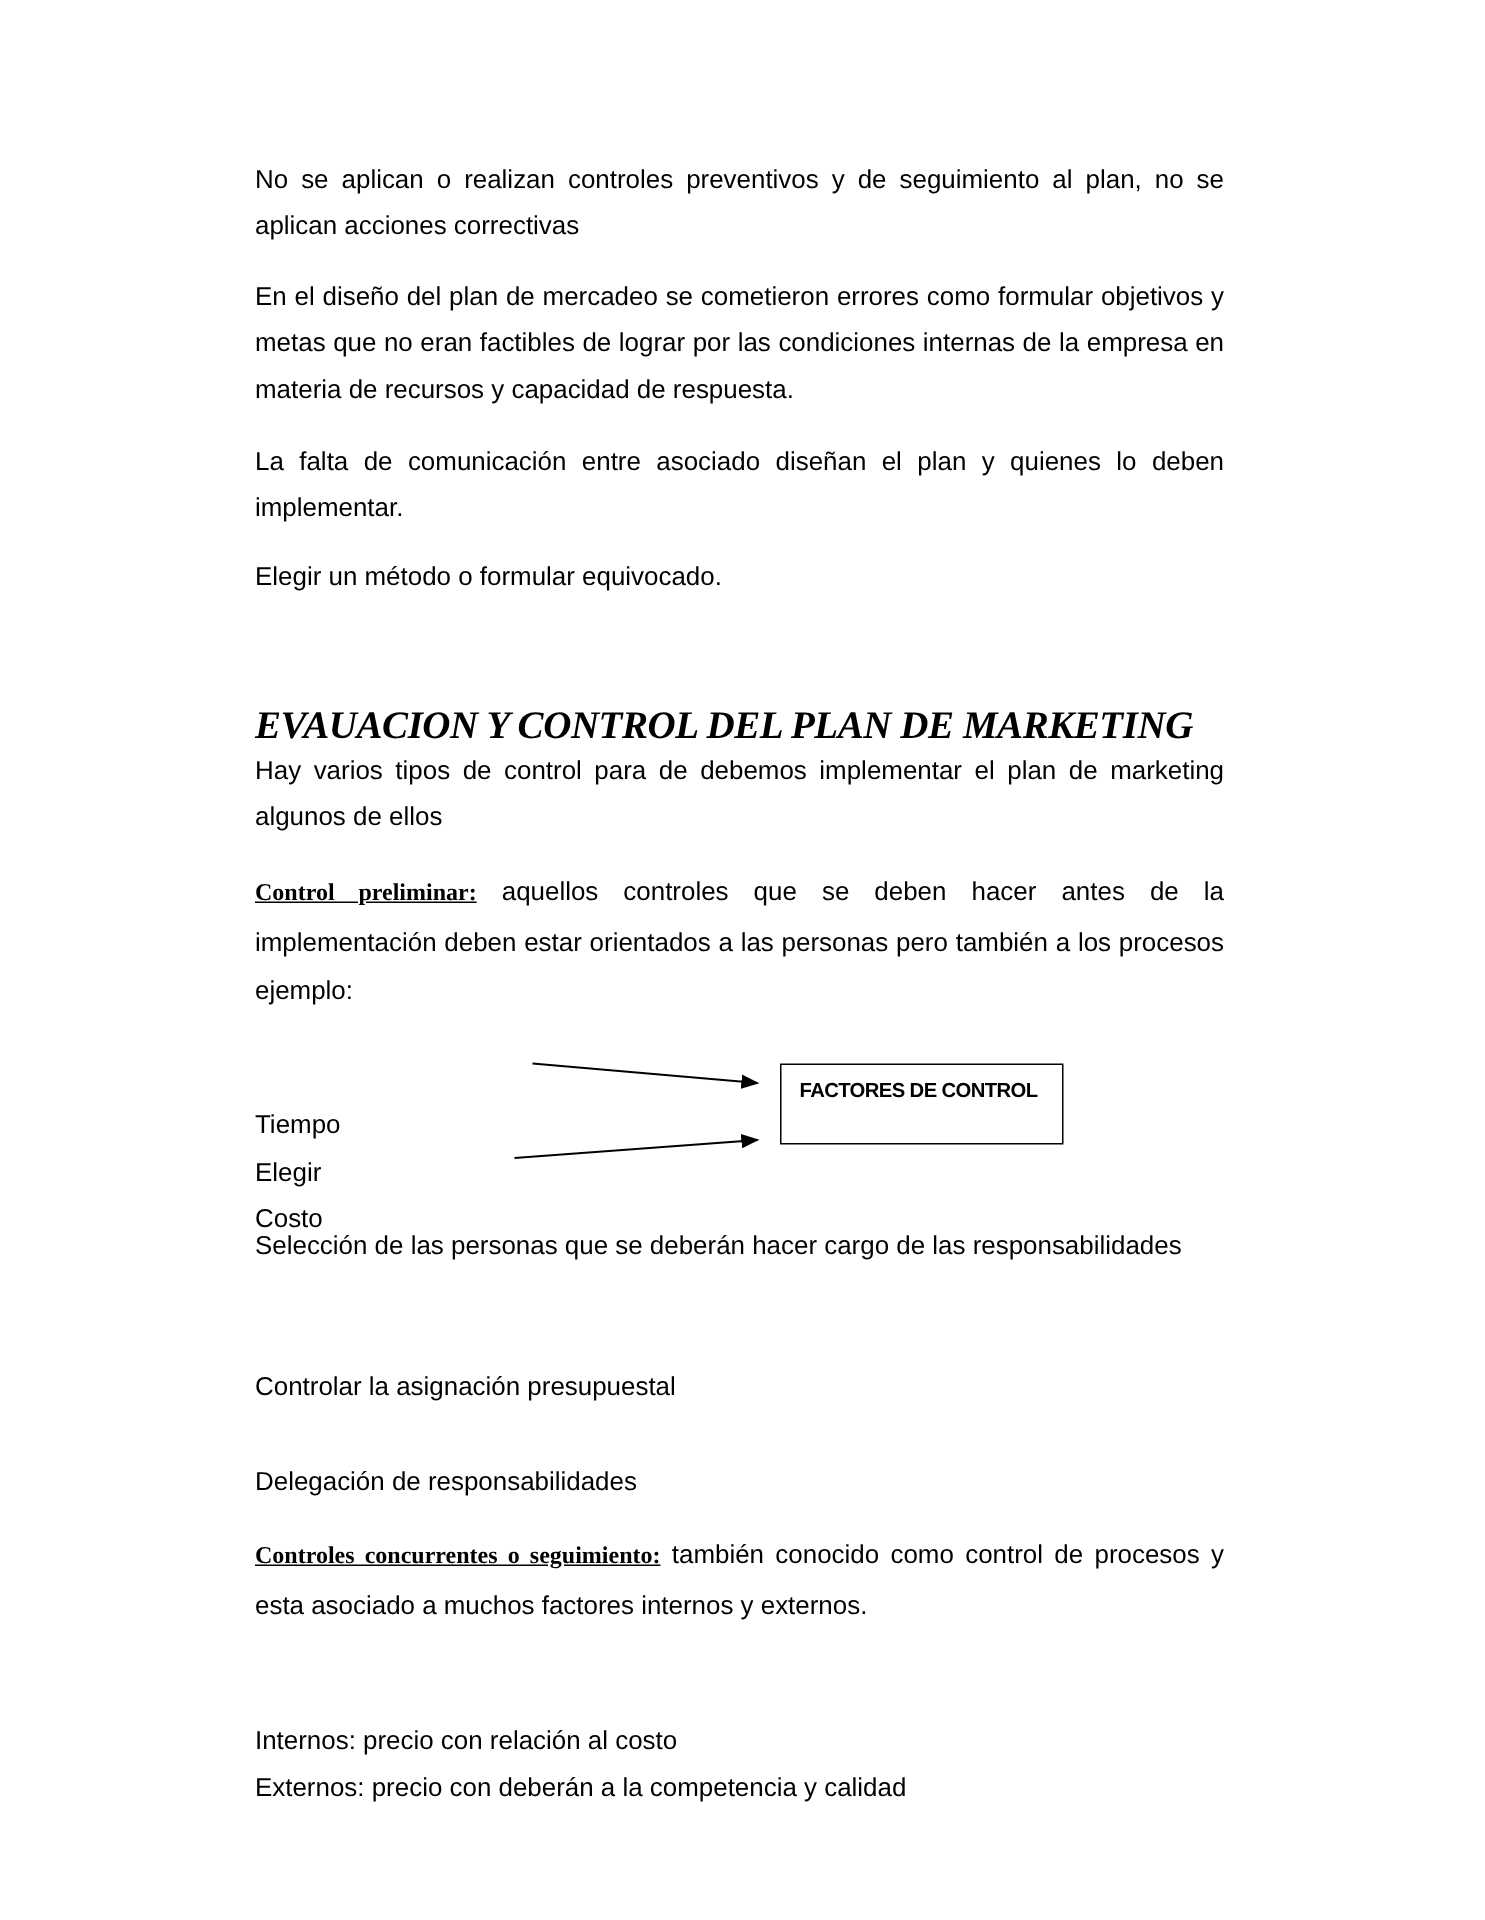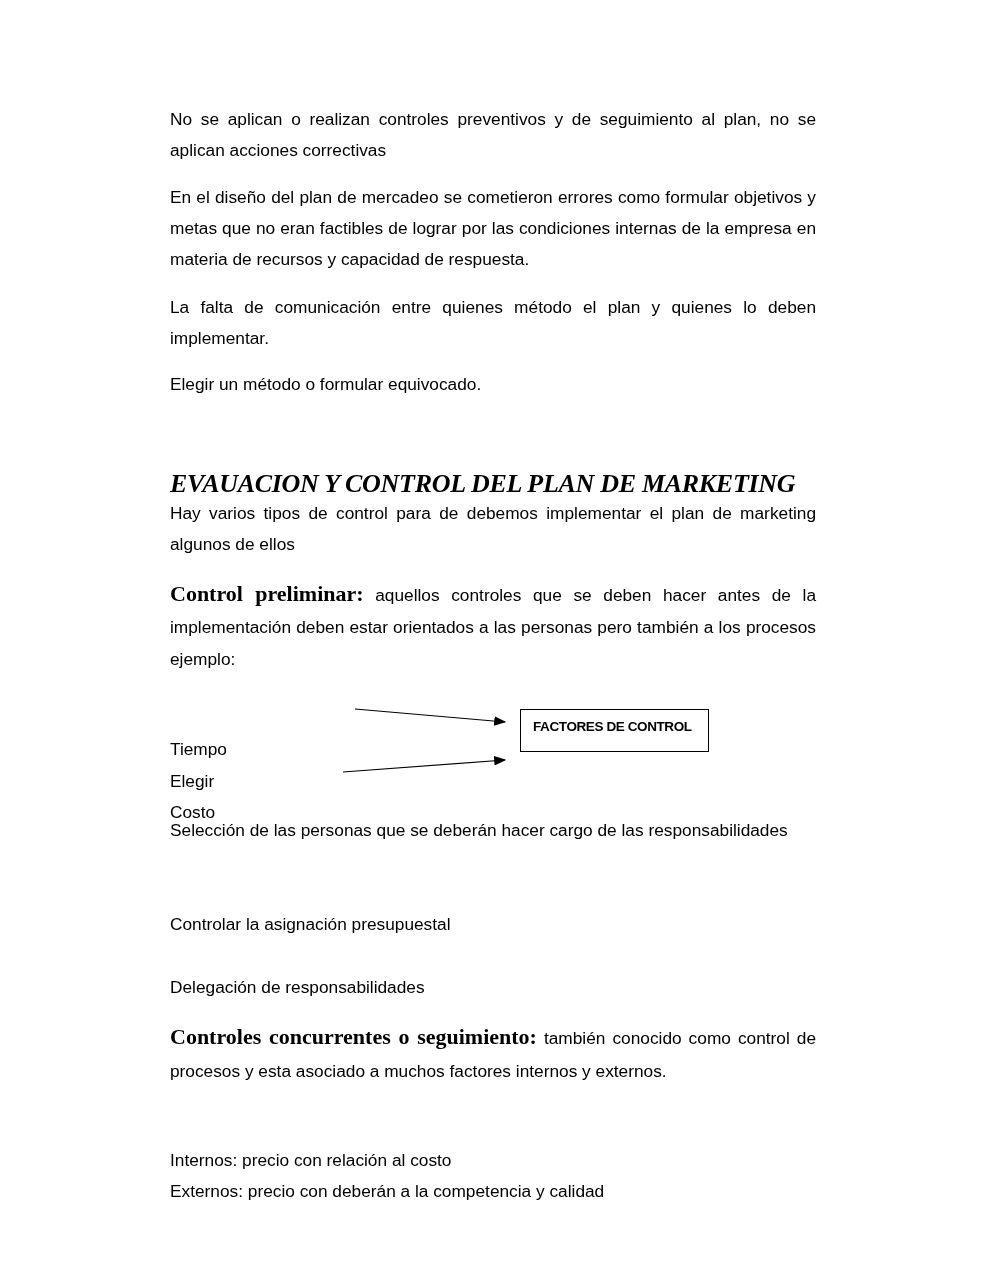--- a/index.html
+++ b/index.html
@@ -2,34 +2,34 @@
 <html><head>
 <meta charset="utf-8">
 <style>
   html, body { margin: 0; padding: 0; background: #ffffff; }
   body { width: 990px; height: 1280px; position: relative; overflow: hidden;
          font-family: "Liberation Sans", sans-serif; color: #000; }
   .p { position: absolute; left: 170px; width: 646px; font-size: 17.3px; line-height: 31px;
        text-align: justify; }
   .heading { position: absolute; left: 170px; top: 469px; font-family: "Liberation Serif", serif;
        font-style: italic; font-weight: bold; font-size: 26px; letter-spacing: -0.3px; }
-  .bold-serif { font-family: "Liberation Serif", serif; font-weight: bold; font-size: 22px; }
+  .bold-serif { font-family: "Liberation Serif", serif; font-weight: bold; font-size: 16px; text-decoration: underline; }
   .item { position: absolute; left: 170px; font-size: 17.3px; margin-top: 44px; }
-  .factor-box { position: absolute; left: 520px; top: 709px; width: 189px; height: 43px;
+  .factor-box { position: absolute; left: 520px; top: 709px; width: 189px; height: 54px;
        border: 1.3px solid #000; box-sizing: border-box; }
   .factor-label { position: absolute; left: 12px; top: 9px; font-size: 13.5px; font-weight: bold;
        letter-spacing: -0.4px; white-space: nowrap; }
   svg.arrows { position: absolute; left: 0; top: 0; }
 </style>
 </head>
 <body>
 
 <div class="p" style="top:104px;">No se aplican o realizan controles preventivos y de seguimiento al plan, no se aplican acciones correctivas</div>
 <div class="p" style="top:182px;">En el diseño del plan de mercadeo se cometieron errores como formular objetivos y metas que no eran factibles de lograr por  las condiciones internas de la empresa en materia de recursos y capacidad de respuesta.</div>
-<div class="p" style="top:292px;">La falta de comunicación entre quienes  método  el plan y quienes lo deben implementar.</div>
+<div class="p" style="top:292px;">La falta de comunicación entre asociado  diseñan  el plan y quienes lo deben implementar.</div>
 <div class="p" style="top:369px;">Elegir un método o formular equivocado.</div>
 
 <div class="heading">EVAUACION Y CONTROL DEL PLAN DE MARKETING</div>
 
 <div class="p" style="top:498px;">Hay varios tipos de control para  de debemos implementar el  plan de marketing algunos de ellos</div>
 
 <div class="p" style="top:578px; line-height:32px;"><span class="bold-serif">Control preliminar:</span><span> aquellos controles que se deben hacer antes de la implementación deben estar orientados a las personas pero también a los procesos ejemplo:</span></div>
 
 <div class="item" style="top:695px;">Tiempo</div>
 <div class="item" style="top:727px;">Elegir</div>

